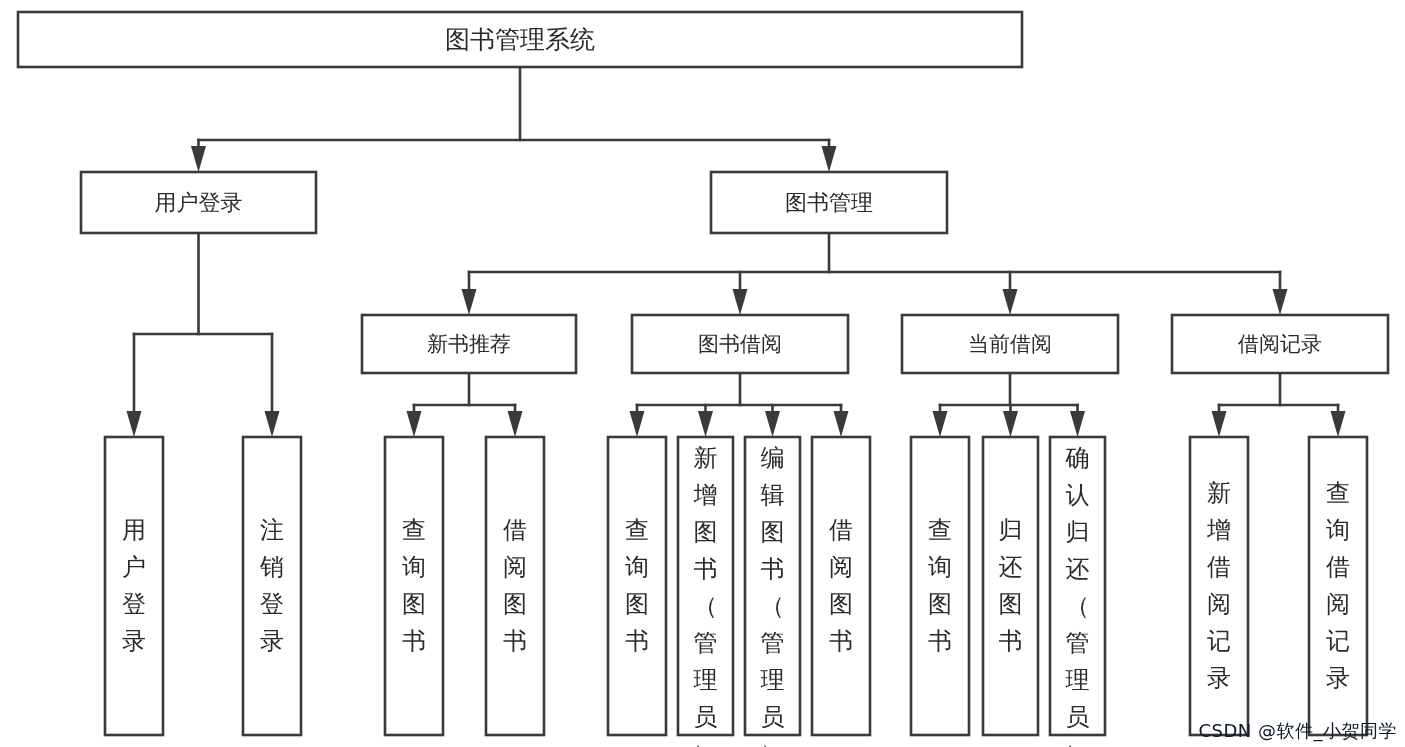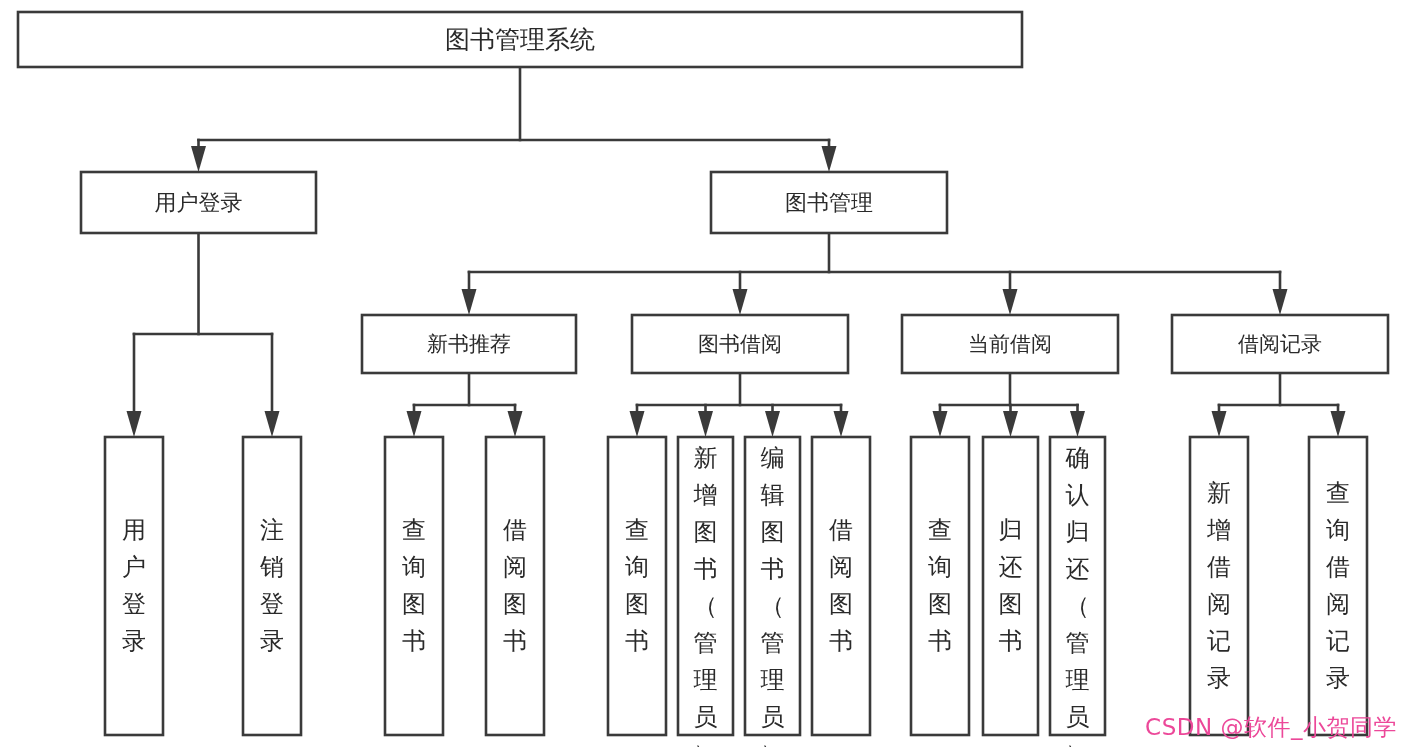--- a/index.html
+++ b/index.html
@@ -50,22 +50,22 @@
   }
   .arrow-head {
     fill: #3a3a3a;
     stroke: none;
   }
   .watermark-text {
     position: absolute;
     right: 8px;
     bottom: 4px;
     font-family: "DejaVu Sans", "Liberation Sans", sans-serif;
-    font-size: 23px;
-    color: #ec4899;
+    font-size: 18px;
+    color: #0f172a;
     white-space: nowrap;
     letter-spacing: 0.5px;
     pointer-events: none;
   }
 </style>
 </head>
 <body>
 
 <div id="diagram-root">
   <svg id="tree-svg" width="1405" height="747" viewBox="0 0 1405 747" xmlns="http://www.w3.org/2000/svg">

